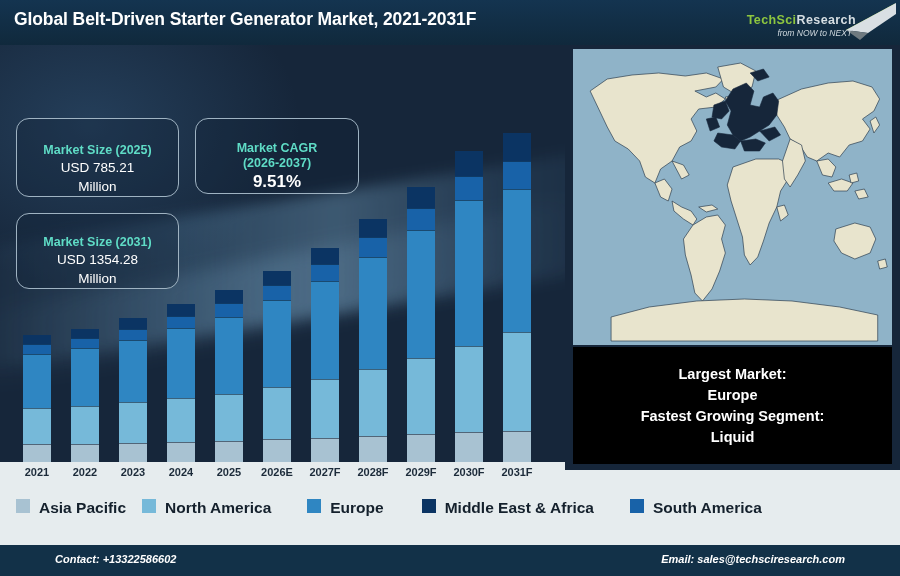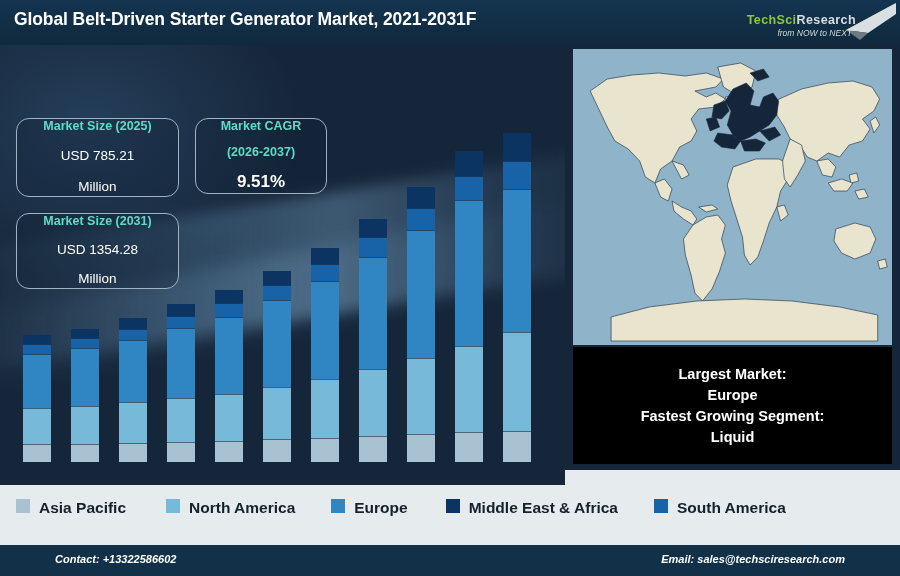--- a/index.html
+++ b/index.html
@@ -89,24 +89,24 @@
   
   .info-box {
     position: absolute;
     border: 1px solid #9fb3c2;
     border-radius: 13px;
     background: rgba(18,34,52,0.30);
     text-align: center;
     display: flex;
     flex-direction: column;
     align-items: center;
-    justify-content: space-between;
+    justify-content: flex-end;
   }
   #box-size2025 { left: 16px; top: 73px; width: 163px; height: 79px; }
-  #box-cagr     { left: 195px; top: 73px; width: 132px; height: 76px; }
+  #box-cagr     { left: 195px; top: 73px; width: 164px; height: 76px; }
   #box-size2031 { left: 16px; top: 168px; width: 163px; height: 76px; }
 
   .box-label {
     color: #5fdcc6;
     font-size: 12.5px;
     font-weight: bold;
     line-height: 15px;
   }
   .box-value {
     color: #ffffff;
@@ -358,20 +358,33 @@
         <div class="box-value big">9.51%</div>
       </div>
 
       <div class="info-box" id="box-size2031">
         <div class="box-label">Market Size (2031)</div>
         <div class="box-value">USD 1354.28</div>
         <div class="box-value">Million</div>
       </div>
     </div>
 
+    <div class="axis-labels" id="axis-labels">
+        <div class="axis-tick" style="left: 13px;">2021</div>
+        <div class="axis-tick" style="left: 61px;">2022</div>
+        <div class="axis-tick" style="left: 109px;">2023</div>
+        <div class="axis-tick" style="left: 157px;">2024</div>
+        <div class="axis-tick" style="left: 205px;">2025</div>
+        <div class="axis-tick" style="left: 253px;">2026E</div>
+        <div class="axis-tick" style="left: 301px;">2027F</div>
+        <div class="axis-tick" style="left: 349px;">2028F</div>
+        <div class="axis-tick" style="left: 397px;">2029F</div>
+        <div class="axis-tick" style="left: 445px;">2030F</div>
+        <div class="axis-tick" style="left: 493px;">2031F</div>
+      </div>
 
     <div class="map-panel">
       <div class="map-inner">
         <svg viewBox="0 0 335 296" preserveAspectRatio="none">
           <g stroke="#2a3b4d" stroke-width="0.7" fill="#e8e4cd">
 
             <path d="M18,42 L36,30 L62,26 L90,24 L118,27 L140,24 L158,30 L150,38 L128,42 L140,48 L150,44 L160,50 L150,58 L132,60 L124,70 L130,82 L124,92 L112,98 L104,112 L92,120 L86,134 L76,128 L70,112 L58,100 L44,92 L36,78 L28,62 Z"></path>
             <path d="M86,134 L96,130 L104,140 L100,152 L92,148 Z"></path>
             <path d="M104,112 L116,116 L122,126 L114,130 Z"></path>
 
@@ -424,21 +437,21 @@
         <div class="hl-line">Liquid</div>
       </div>
     </div>
   </div>
 
   <div class="legend" id="legend">
       <div class="legend-item" style="margin-left: 0px;">
         <span class="legend-swatch" style="background: rgb(168, 194, 210);"></span>
         <span class="legend-label">Asia Pacific</span>
       </div>
-      <div class="legend-item" style="margin-left: 40px;">
+      <div class="legend-item" style="margin-left: 16px;">
         <span class="legend-swatch" style="background: rgb(118, 185, 217);"></span>
         <span class="legend-label">North America</span>
       </div>
       <div class="legend-item" style="margin-left: 36px;">
         <span class="legend-swatch" style="background: rgb(47, 134, 194);"></span>
         <span class="legend-label">Europe</span>
       </div>
       <div class="legend-item" style="margin-left: 38px;">
         <span class="legend-swatch" style="background: rgb(11, 52, 99);"></span>
         <span class="legend-label">Middle East &amp; Africa</span>

